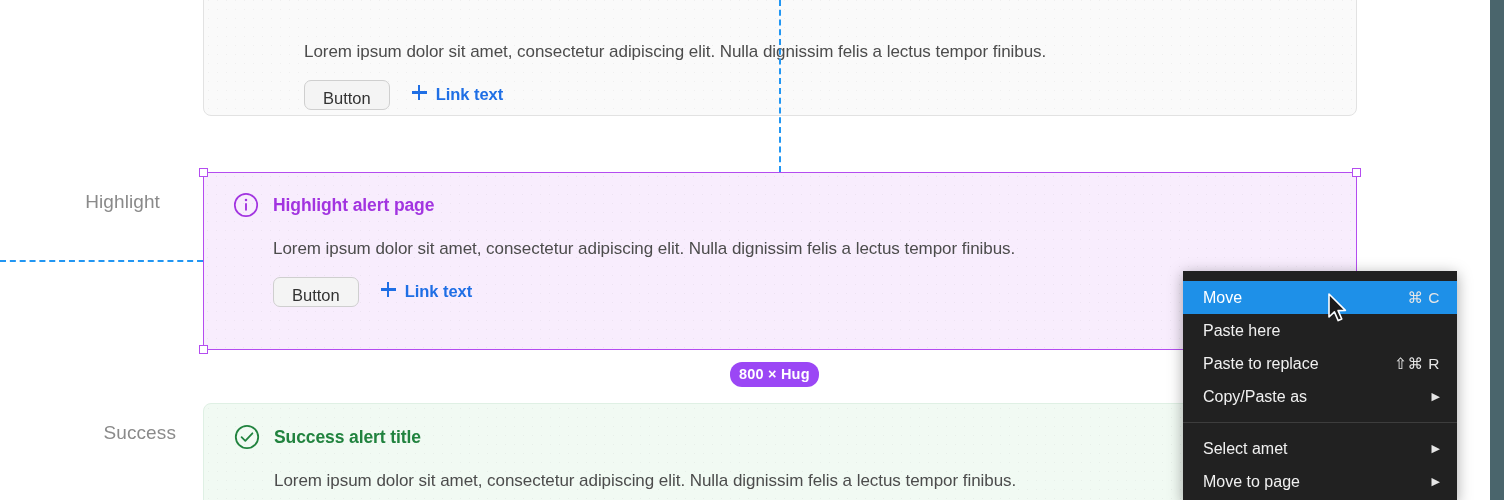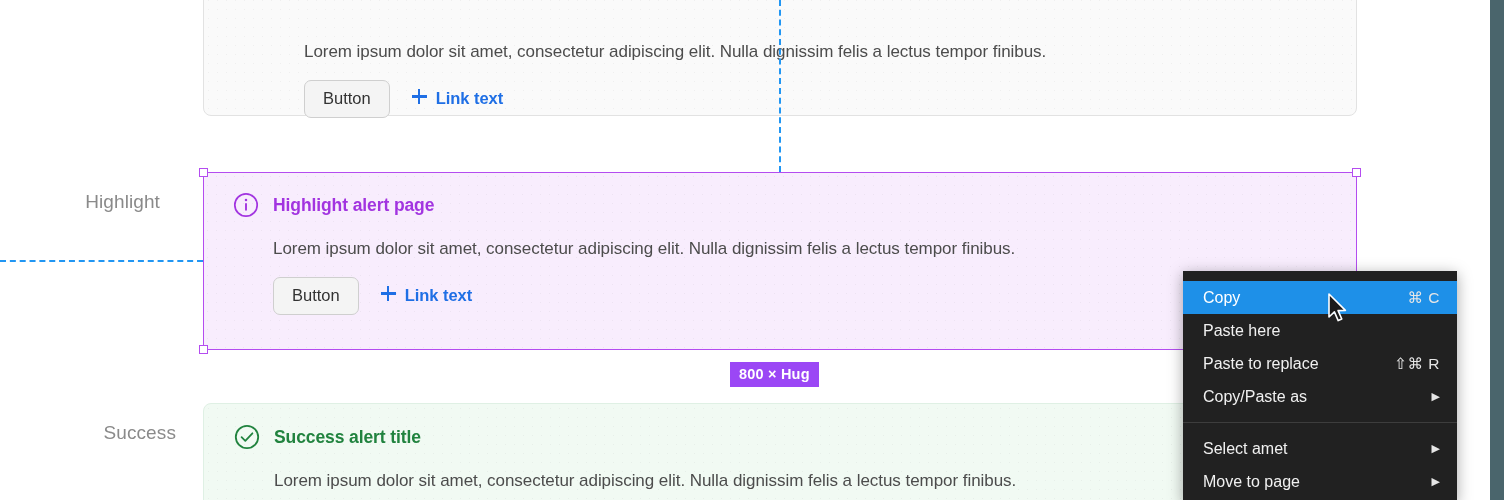--- a/index.html
+++ b/index.html
@@ -74,21 +74,21 @@
     display: flex;
     align-items: center;
     gap: 22px;
   }
   .btn {
     background: #f4f4f4;
     border: 1px solid #cfcfcf;
     border-radius: 7px;
     font-size: 16.5px;
     color: #333333;
-    padding: 9px 18px 10px 18px;
+    padding: 9px 18px 2px 18px;
     font-family: "Liberation Sans", sans-serif;
     line-height: 1;
   }
   .linkwrap {
     display: flex; align-items: flex-start; gap: 9px;
     color: #1f6fe5;
     font-size: 16.5px;
     font-weight: bold;
     letter-spacing: -0.05px;
   }
@@ -149,21 +149,21 @@
   .h-br { right: -5px; bottom: -5px; }
 
   
   .size-badge {
     position: absolute;
     left: 730px; top: 362px;
     background: #9b47f5;
     color: #ffffff;
     font-size: 14.5px;
     font-weight: bold;
-    border-radius: 0;
+    border-radius: 12px;
     padding: 4px 9px 5px 9px;
     letter-spacing: 0.2px;
     white-space: nowrap;
   }
 
   
   .guide-v {
     position: absolute;
     left: 779px; top: 0px;
     width: 0; height: 172px;
@@ -276,21 +276,21 @@
     <div class="sel-handle h-tl"></div>
     <div class="sel-handle h-tr"></div>
     <div class="sel-handle h-bl"></div>
     <div class="sel-handle h-br"></div>
   </div>
 
   <div class="size-badge">800 × Hug</div>
 
   <div class="ctx-menu">
     <div class="ctx-item selected">
-      <span>Copy</span>
+      <span>Move</span>
       <span class="ctx-shortcut">⌘ C</span>
     </div>
     <div class="ctx-item">
       <span>Paste here</span>
       <span class="ctx-shortcut"></span>
     </div>
     <div class="ctx-item">
       <span>Paste to replace</span>
       <span class="ctx-shortcut">⇧⌘ R</span>
     </div>

